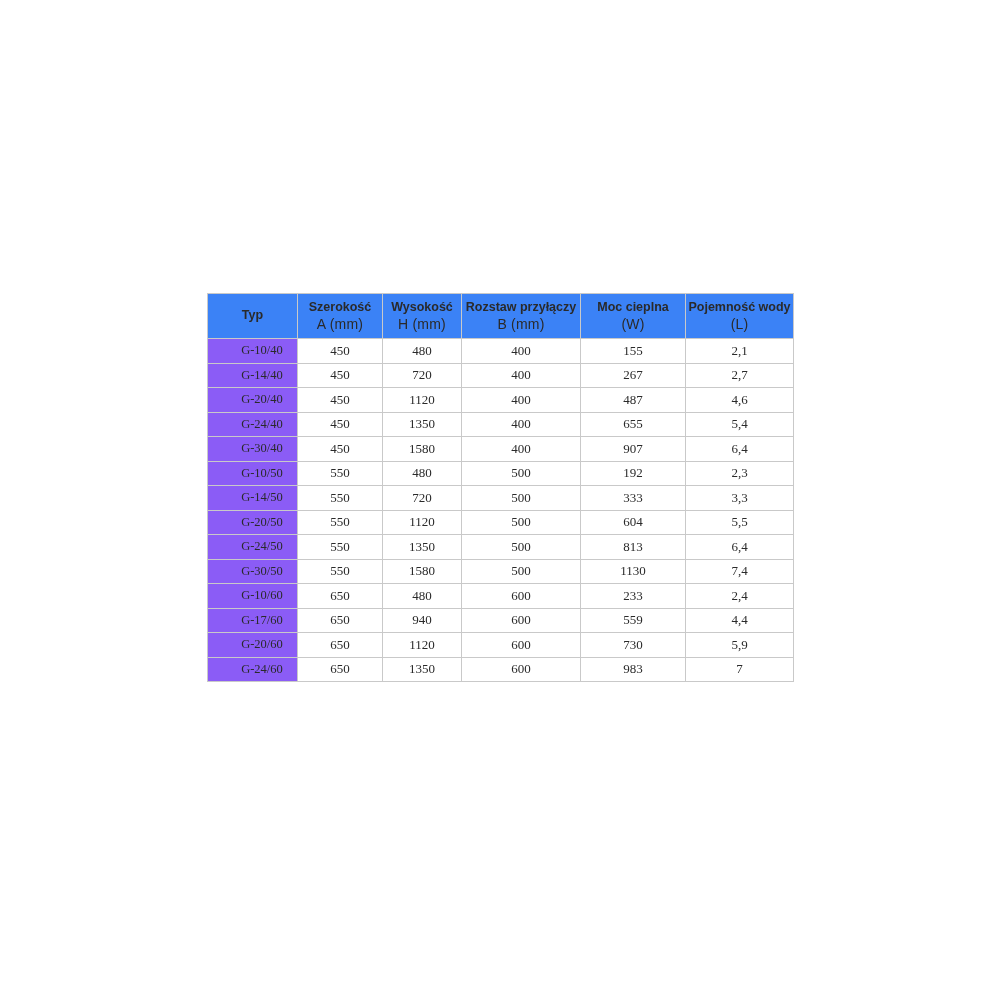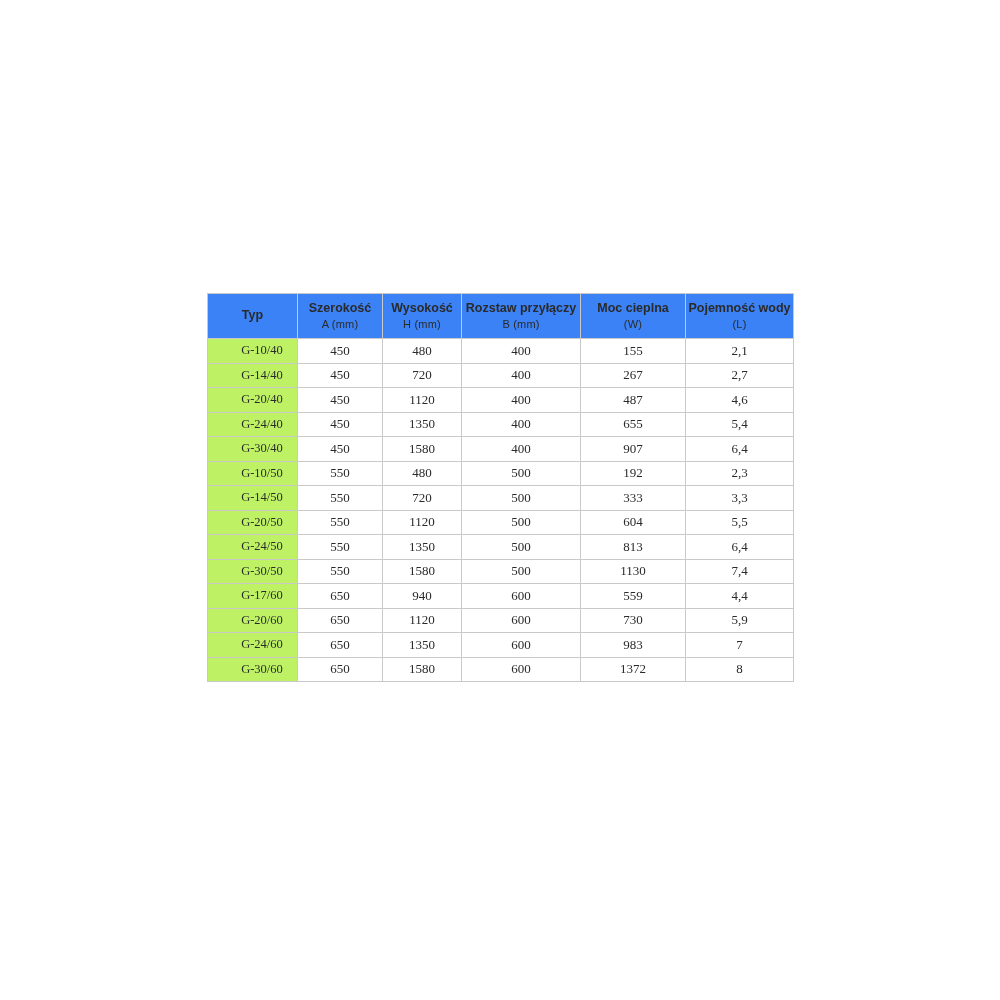--- a/index.html
+++ b/index.html
@@ -37,35 +37,35 @@
     height: 44px;
     font-family: "Liberation Sans", sans-serif;
     font-size: 12.5px;
     font-weight: bold;
     line-height: 1.15;
     border-top: 1px solid #c9c9c9;
     border-bottom: 1px solid #b9b9b9;
   }
   thead th .unit {
     display: block;
-    font-size: 11px;
+    font-size: 14px;
     font-weight: normal;
     margin-top: 2px;
     letter-spacing: .2px;
   }
   tbody tr {
     height: 24.5px;
   }
   tbody td {
     font-family: "Liberation Serif", serif;
     font-size: 13px;
     background: #ffffff;
   }
   tbody td.type-cell {
-    background: #bef264;
+    background: #8b5cf6;
     font-size: 12.5px;
     padding-left: 19px;
   }
   col.c-type { width: 90px; }
   col.c-a    { width: 85px; }
   col.c-h    { width: 79px; }
   col.c-b    { width: 119px; }
   col.c-w    { width: 105px; }
   col.c-l    { width: 108px; }
 </style>
@@ -185,20 +185,28 @@
       </tr>
       <tr>
         <td class="type-cell">G-30/50</td>
         <td>550</td>
         <td>1580</td>
         <td>500</td>
         <td>1130</td>
         <td>7,4</td>
       </tr>
       <tr>
+        <td class="type-cell">G-10/60</td>
+        <td>650</td>
+        <td>480</td>
+        <td>600</td>
+        <td>233</td>
+        <td>2,4</td>
+      </tr>
+      <tr>
         <td class="type-cell">G-17/60</td>
         <td>650</td>
         <td>940</td>
         <td>600</td>
         <td>559</td>
         <td>4,4</td>
       </tr>
       <tr>
         <td class="type-cell">G-20/60</td>
         <td>650</td>
@@ -207,24 +215,16 @@
         <td>730</td>
         <td>5,9</td>
       </tr>
       <tr>
         <td class="type-cell">G-24/60</td>
         <td>650</td>
         <td>1350</td>
         <td>600</td>
         <td>983</td>
         <td>7</td>
-      </tr>
-      <tr>
-        <td class="type-cell">G-30/60</td>
-        <td>650</td>
-        <td>1580</td>
-        <td>600</td>
-        <td>1372</td>
-        <td>8</td>
       </tr>
     </tbody>
   </table>
 </div>
 
 </body></html>

